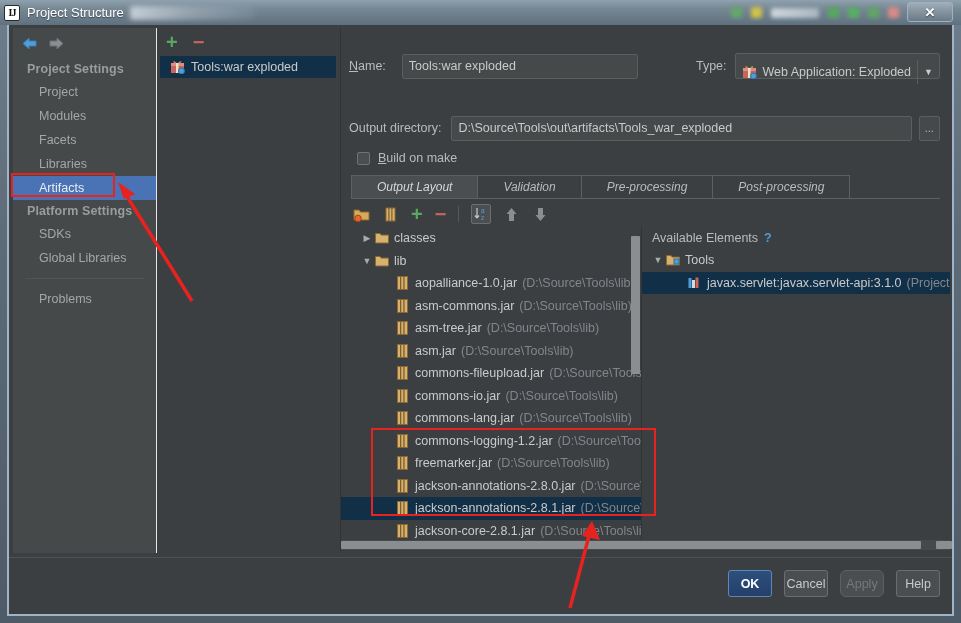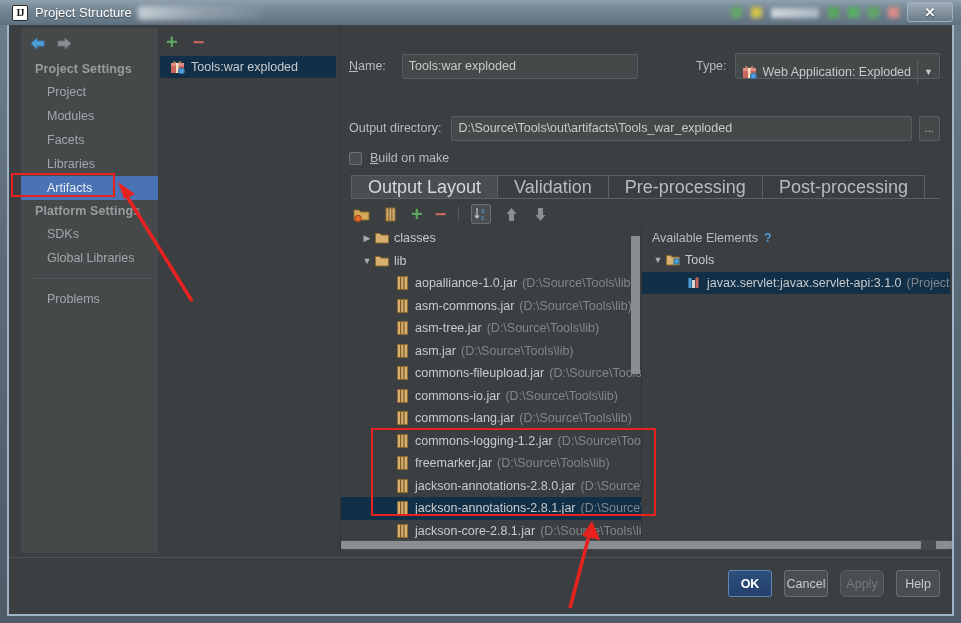--- a/index.html
+++ b/index.html
@@ -16,21 +16,21 @@
     background: linear-gradient(180deg,#6f7e8c 0%, #5d6b78 40%, #4e5a66 100%);
   }
 
   
   .titlebar {
     position: absolute; left: 0; top: 0; width: 961px; height: 25px;
     background: linear-gradient(180deg,#8fa0ae 0%, #778895 35%, #5f707e 100%);
     display: flex; align-items: center;
   }
   .title-icon {
-    width: 16px; height: 16px; margin-left: 12px; margin-right: 7px;
+    width: 16px; height: 16px; margin-left: 4px; margin-right: 7px;
     background: #fff; border: 1px solid #2a2a2a; border-radius: 2px;
     color: #111; font: bold 10px "Liberation Serif", serif;
     display: flex; align-items: center; justify-content: center;
     letter-spacing: -1px;
   }
   .title-text {
     color: #ffffff; font-size: 13px; text-shadow: 0 1px 1px rgba(0,0,0,.45);
     white-space: nowrap;
   }
   .title-blur {
@@ -66,21 +66,21 @@
     border-bottom: 2px solid #9fb4c6;
     background: #3c3f41;
   }
   .dialog {
     position: absolute; left: 0; top: 0; width: 943px; height: 587px;
     background: #3c3f41;
   }
 
   
   .sidebar {
-    position: absolute; left: 12px; top: 3px; width: 144px; height: 525px;
+    position: absolute; left: 4px; top: 3px; width: 144px; height: 525px;
     background: #45494a;
     border-right: 1px solid #e5e5e5;
   }
   .nav-arrows { height: 30px; display: flex; align-items: center; padding-left: 8px; gap: 10px; }
   .arrow { width: 17px; height: 15px; position: relative; }
   .arrow svg { display: block; }
   .sb-group {
     color: #9a9c9e; font-size: 12.5px; font-weight: bold;
     padding: 4px 0 4px 14px; letter-spacing: .1px;
   }
@@ -148,23 +148,24 @@
     background: #4a4e50; display: inline-flex; align-items: center;
     justify-content: center; flex: none;
   }
   .chk.on::after {
     content: "✔"; color: #cfd2d4; font-size: 11px; line-height: 1;
   }
 
   
   .tabs { display: flex; height: 24px; border-bottom: 1px solid #5c6063; }
   .tab {
-    font-size: 18px; color: #b9bbbd; padding: 0 16px; line-height: 23px;
+    font-size: 12px; color: #b9bbbd; padding: 0 25px; line-height: 23px;
     border: 1px solid #5c6063; border-bottom: none; margin-right: -1px;
     background: #3c3f41;
+    font-style: italic;
   }
   .tab.active { background: #4a4e50; color: #d6d8da; }
 
   
   .lt-toolbar { height: 26px; display: flex; align-items: center; gap: 12px; padding-left: 6px; }
   .icobox { width: 17px; height: 17px; position: relative; flex: none; }
   .tb-sep { width: 1px; height: 16px; background: #55595c; }
   .sortbtn {
     width: 20px; height: 20px; border: 1px solid #6a6e71; border-radius: 2px;
     background: #4b4f51; display:flex; align-items:center; justify-content:center;
@@ -329,21 +330,21 @@
           <span class="combo-arrow">▼</span>
         </div>
       </div>
 
       <div class="row" style="position:absolute;left:8px;top:87px;right:10px;height:26px;">
         <span class="lbl">Output directory:</span>
         <div class="field" style="margin-left:10px;width:518px;">D:\Source\Tools\out\artifacts\Tools_war_exploded</div>
         <div class="ellipsis-btn" style="margin-left:7px;">...</div>
       </div>
 
-      <div class="row" style="position:absolute;left:8px;top:120px;height:20px;gap:8px;">
+      <div class="row" style="position:absolute;left:16px;top:120px;height:20px;gap:8px;">
         <span class="chk"></span>
         <span class="lbl"><u>B</u>uild on make</span>
       </div>
 
       <div class="tabs" style="position:absolute;left:10px;top:147px;right:10px;">
         <div class="tab active">Output Layout</div>
         <div class="tab">Validation</div>
         <div class="tab">Pre-processing</div>
         <div class="tab">Post-processing</div>
       </div>

